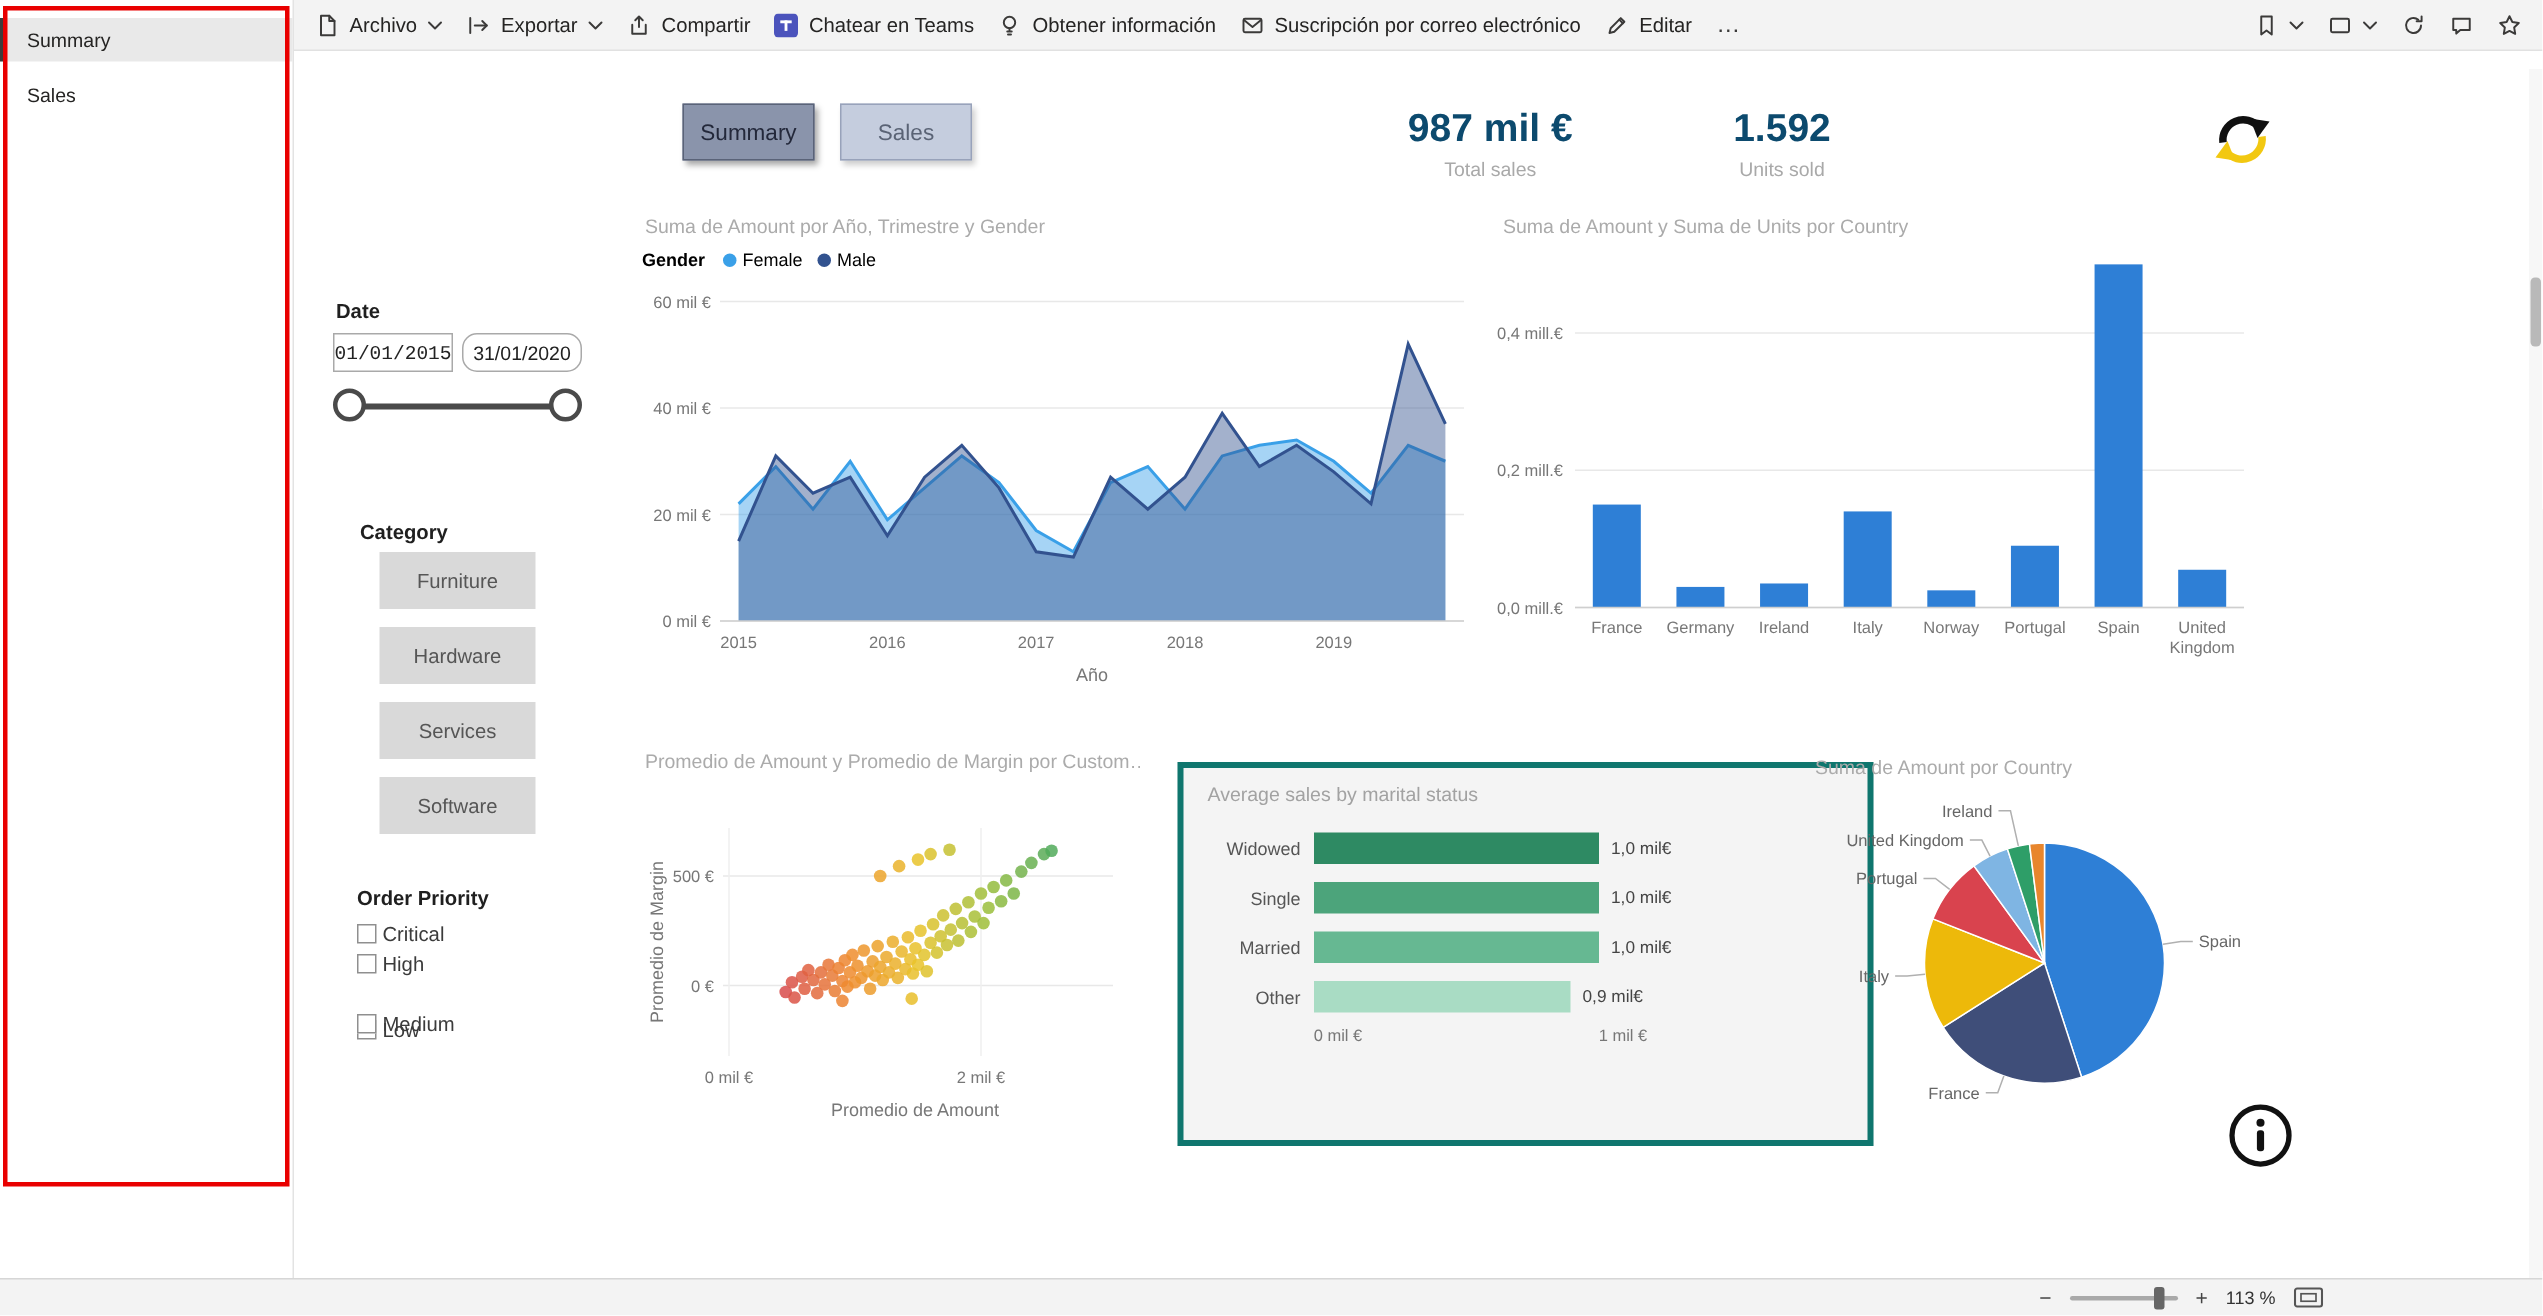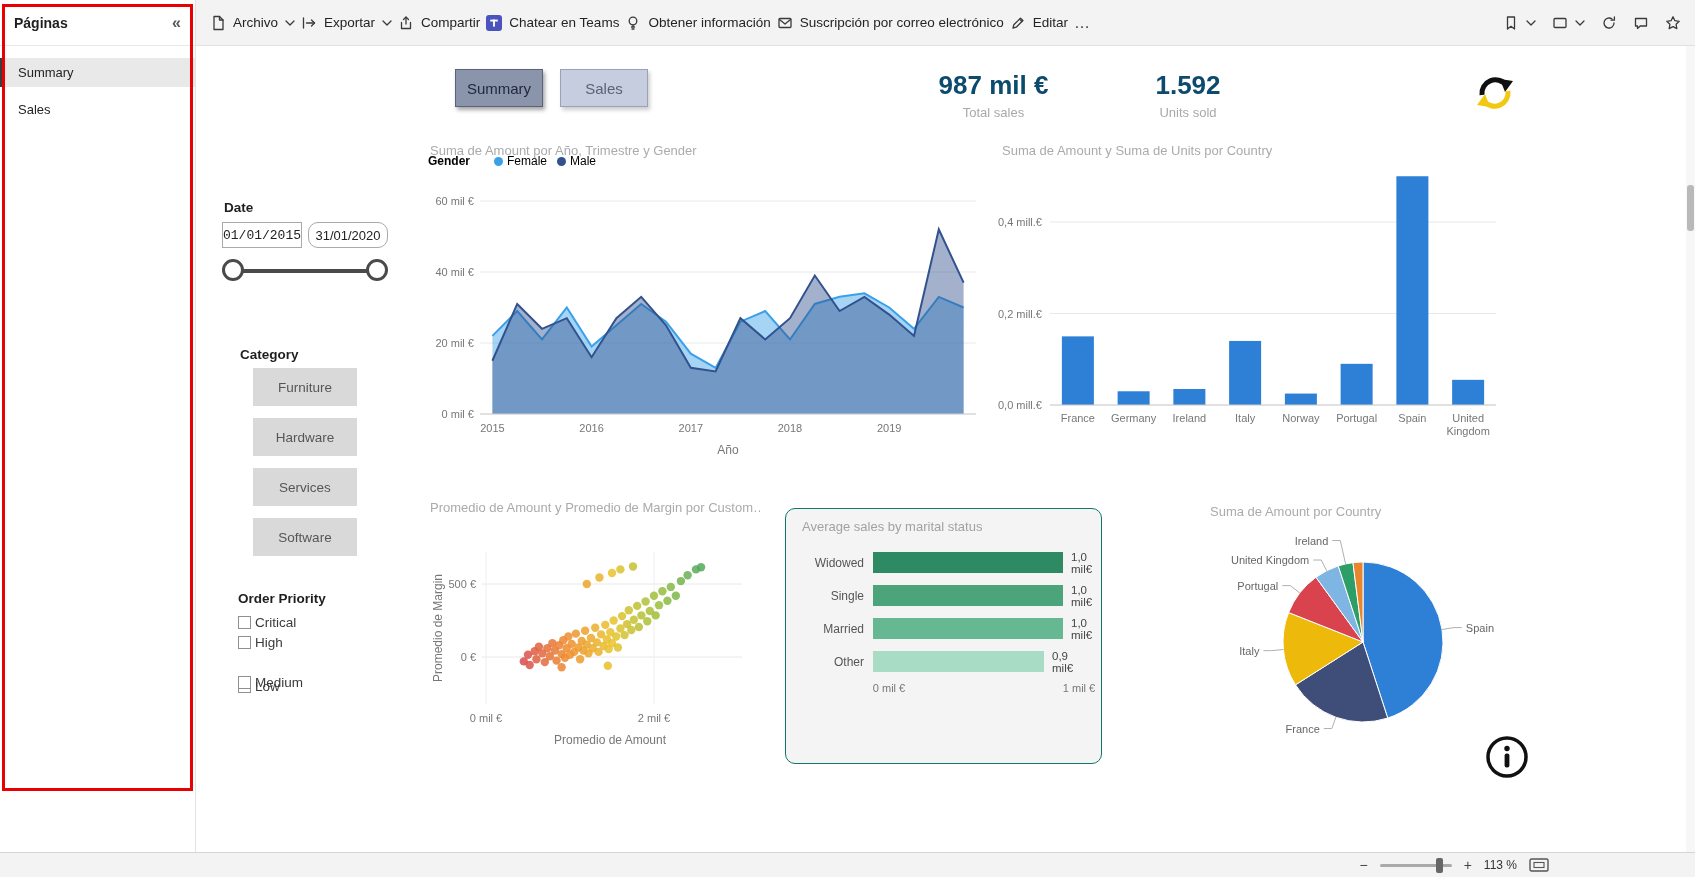--- a/index.html
+++ b/index.html
@@ -10,21 +10,21 @@
   
   .pages-panel{position:absolute;left:0;top:0;width:196px;height:852px;background:#fff;border-right:1px solid #e3e3e3}
   .pages-header{height:46px;display:flex;align-items:center;justify-content:space-between;padding:0 14px;border-bottom:1px solid #e8e8e8;font-size:14px;font-weight:bold;color:#1f1f1f}
   .collapse{font-size:16px;color:#555;cursor:pointer;line-height:1}
   .page-list{padding-top:12px}
   .page-item{height:29px;display:flex;align-items:center;padding-left:18px;font-size:13px;color:#252423;cursor:pointer;margin-bottom:8px}
   .page-item.selected{background:#e9e9e9;border-left:4px solid #3d3d3d;padding-left:14px}
   .annotation-box{position:absolute;left:2px;top:4px;width:191px;height:787px;border:3px solid #e90000;z-index:60;pointer-events:none}
 
   
-  .toolbar{position:absolute;left:196px;top:0;width:1499px;height:46px;background:#f3f3f3;border-bottom:1px solid #e1e1e1;display:flex;align-items:center;padding:0 14px;gap:6px;font-size:13.5px;color:#252423;white-space:nowrap}
+  .toolbar{position:absolute;left:196px;top:0;width:1499px;height:34px;background:#f3f3f3;border-bottom:1px solid #e1e1e1;display:flex;align-items:center;padding:0 14px;gap:16px;font-size:13.5px;color:#252423;white-space:nowrap}
   .tb-item{display:flex;align-items:center;gap:7px;cursor:pointer}
   .tb-item svg{flex:0 0 auto}
   .tb-right{margin-left:auto;display:flex;align-items:center;gap:16px}
   .icon-stroke{stroke:#3b3a39;fill:none;stroke-width:1.3;stroke-linecap:round;stroke-linejoin:round}
 
   
   .canvas{position:absolute;left:196px;top:46px;width:1490px;height:806px;background:#fff}
   .vis-title{position:absolute;font-size:13px;color:#ababab}
   .v-scrollbar{position:absolute;right:0;top:46px;width:9px;height:806px;background:#f7f7f7}
   .v-thumb{position:absolute;left:1px;top:139px;width:7px;height:46px;background:#b9b9b9;border-radius:3px}
@@ -36,21 +36,21 @@
 
   
   .kpi{position:absolute;top:24px;text-align:center}
   .kpi-total{left:690px;width:215px}
   .kpi-units{left:912px;width:160px}
   .kpi-value{font-size:26px;font-weight:600;color:#0c4a6e}
   .kpi-label{margin-top:4px;font-size:13px;color:#a9a9a9}
   .refresh-widget{position:absolute;left:1276px;top:24px;width:46px;height:46px;cursor:pointer}
 
   
-  .legend{position:absolute;left:232px;top:108px;display:flex;align-items:center;gap:24px;font-size:12px;color:#000}
+  .legend{position:absolute;left:232px;top:120px;display:flex;align-items:center;gap:12px;font-size:12px;color:#000}
   .legend-title{font-weight:bold}
   .legend-item{display:flex;align-items:center;gap:4px}
   .legend-dot{width:9px;height:9px;border-radius:50%;display:inline-block}
 
   
   #areaChart{position:absolute;left:232px;top:146px}
   #barChart{position:absolute;left:790px;top:120px}
   #scatterChart{position:absolute;left:234px;top:478px}
   #pieChart{position:absolute;left:994px;top:474px}
   svg text{font-family:"Liberation Sans",sans-serif}
@@ -60,21 +60,21 @@
   .date-input{position:absolute;top:176px;width:80px;height:26px;border:1px solid #a9a9a9;background:#fff;font-size:13px;color:#222;text-align:center;font-family:"Liberation Sans",sans-serif}
   .date-slider{position:absolute;left:24px;top:210px;width:170px;height:30px}
   .ds-track{position:absolute;left:14px;right:14px;top:13px;height:4px;background:#4a4a4a}
   .ds-handle{position:absolute;top:3px;width:22px;height:22px;border-radius:50%;background:#fff;border:3px solid #4a4a4a;cursor:pointer}
   .ds-handle.left{left:2px}.ds-handle.right{right:2px}
   .cat-btn{position:absolute;left:57px;width:104px;height:38px;background:#d9d9d9;color:#565656;font-size:13.5px;display:flex;align-items:center;justify-content:center;cursor:pointer}
   .chk-row{position:absolute;left:42px;height:20px;display:flex;align-items:center;gap:4px;font-size:13.5px;color:#3b3b3b;cursor:pointer}
   .cb{width:13px;height:13px;border:1px solid #8f8f8f;background:#fff;display:inline-block}
 
   
-  .marital-card{position:absolute;left:589px;top:462px;width:317px;height:256px;background:#f4f4f4;border:1px solid #0f766e;border-radius:10px;padding:10px 16px}
+  .marital-card{position:absolute;left:589px;top:462px;width:464px;height:256px;background:#f4f4f4;border:4px solid #0f766e;border-radius:0;padding:10px 16px}
   .marital-title{font-size:13px;color:#a2a2a2}
   #maritalRows{margin-top:12px}
   .hbar-row{display:flex;align-items:center;height:33px}
   .hbar-label{width:62px;text-align:right;font-size:12px;color:#555;margin-right:9px;flex:0 0 auto}
   .hbar-bar{height:21px;flex:0 0 auto}
   .hbar-value{font-size:11.5px;color:#444;margin-left:8px}
   .marital-xticks{position:relative;height:16px;margin-top:4px;font-size:11px;color:#777}
   .marital-xticks span{position:absolute;width:48px;text-align:center}
 
   
@@ -85,24 +85,20 @@
   .zoom-track{position:relative;width:72px;height:3px;background:#a9a9a9;border-radius:2px;cursor:pointer}
   .zoom-handle{position:absolute;left:56px;top:-6px;width:7px;height:15px;background:#666;border-radius:2px}
   .zoom-pct{font-size:12px;color:#333}
 </style>
 </head>
 <body>
 
 <div class="root">
 
   <div class="pages-panel">
-    <div class="pages-header">
-      <span>Páginas</span>
-      <span class="collapse">«</span>
-    </div>
     <div class="page-list">
       <div class="page-item selected">
         <span>Summary</span>
       </div>
       <div class="page-item">
         <span>Sales</span>
       </div>
     </div>
   </div>
   <div class="annotation-box"></div>

